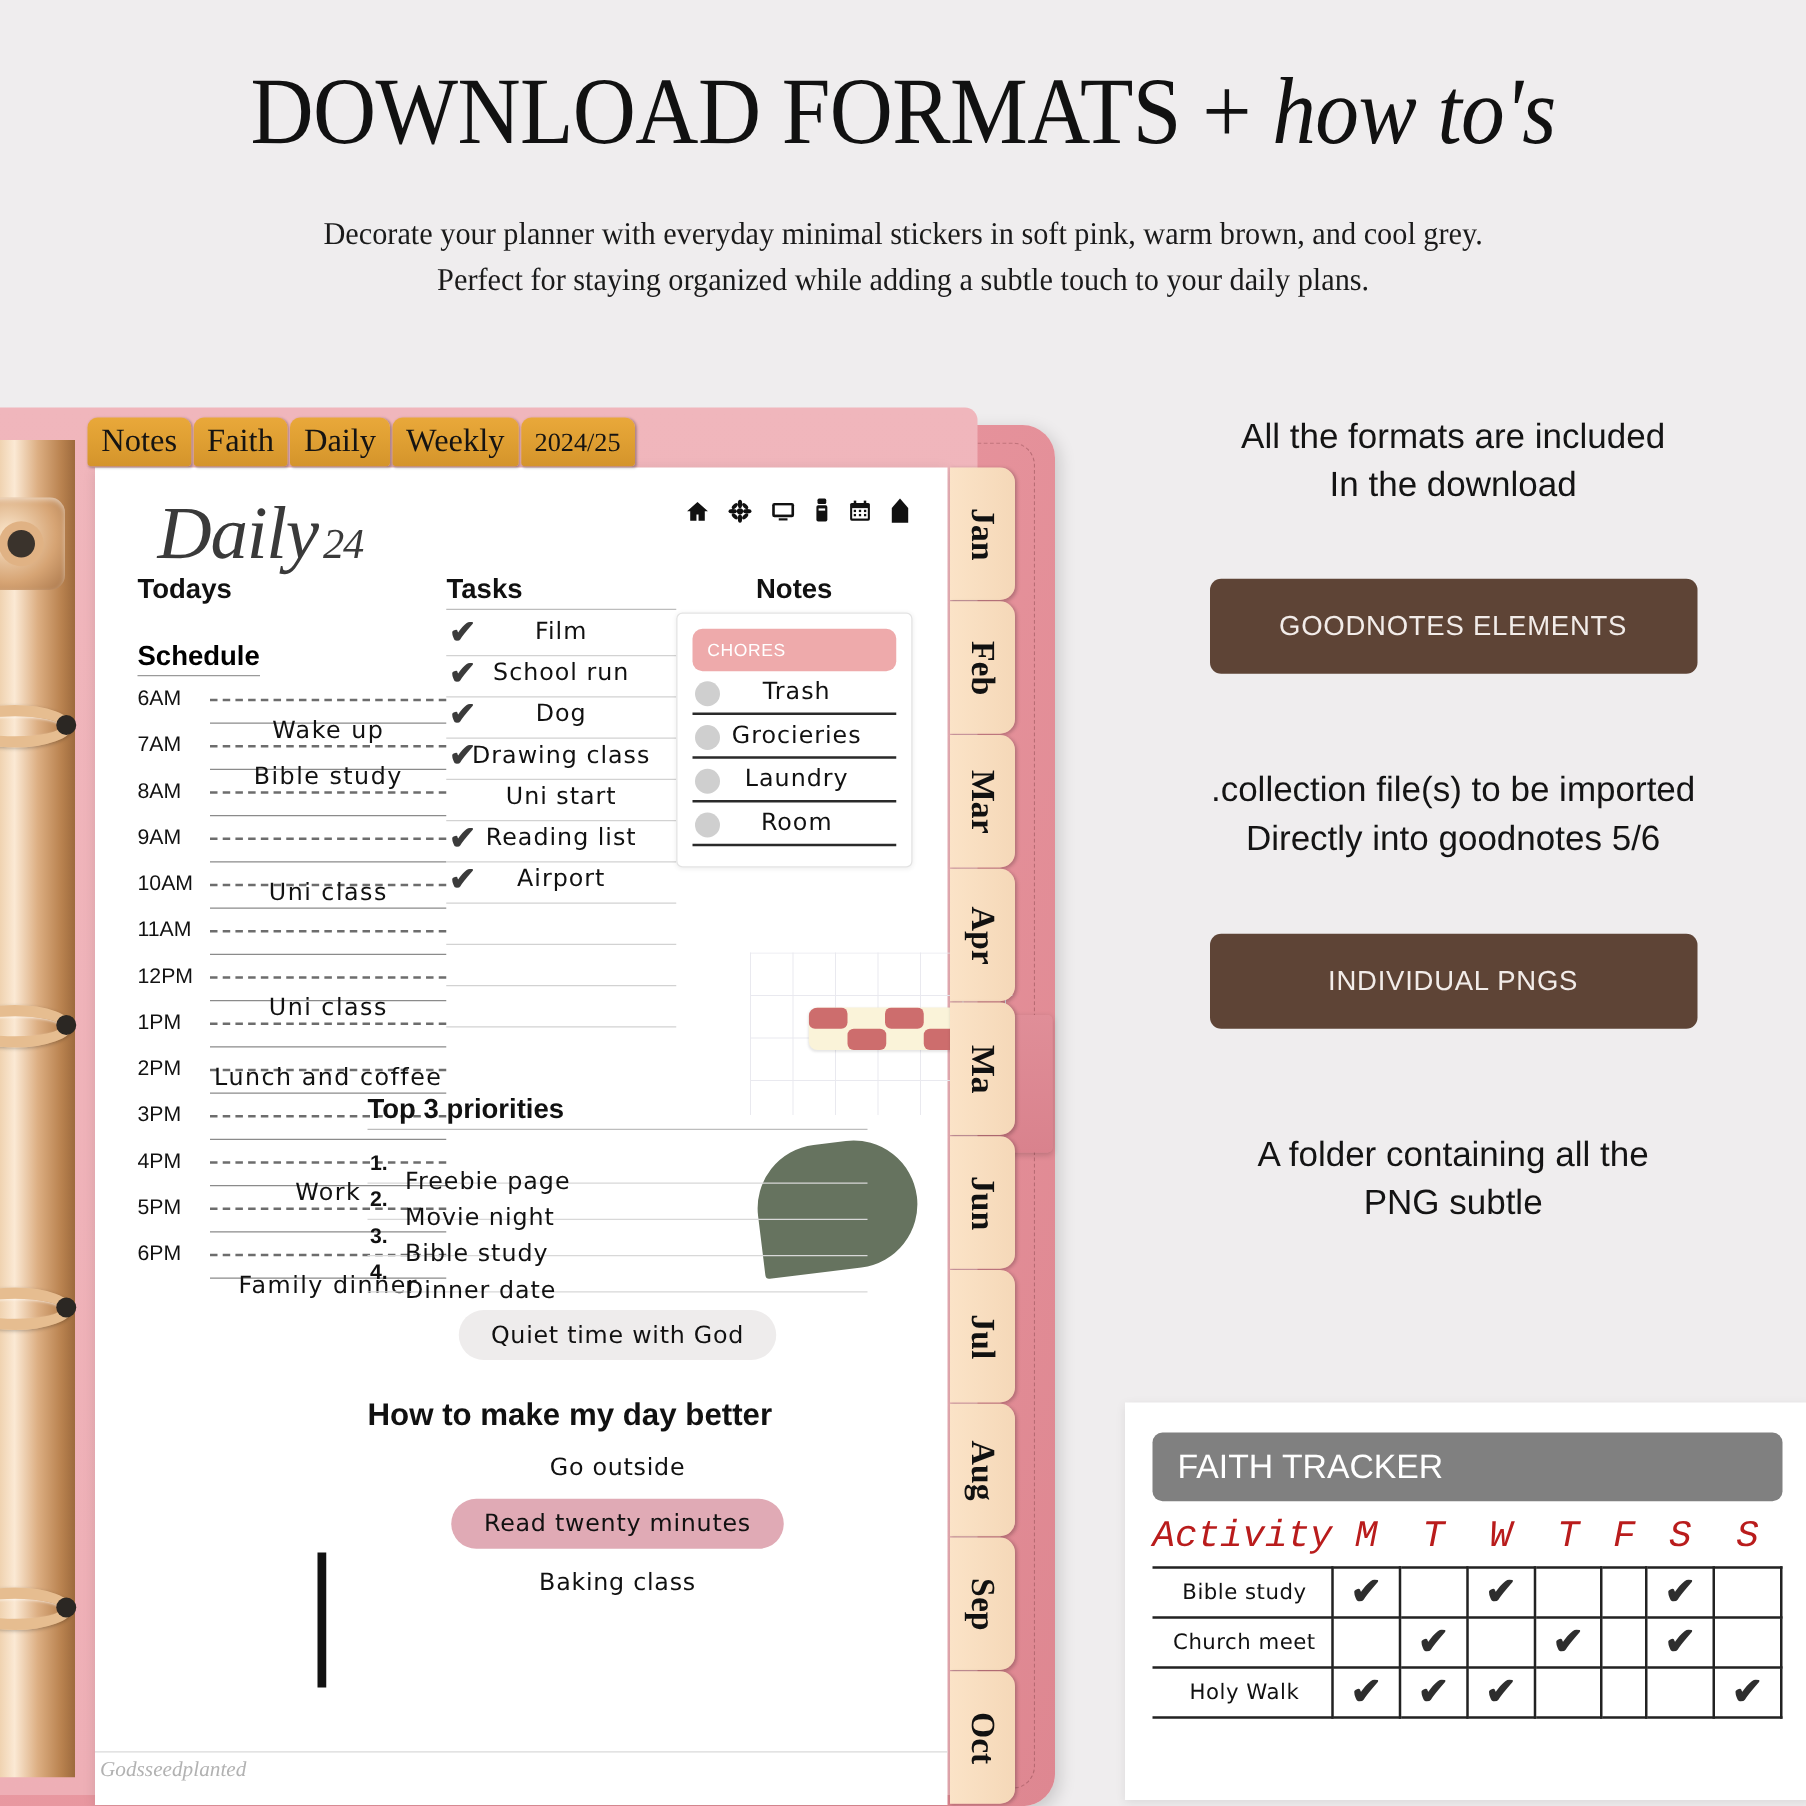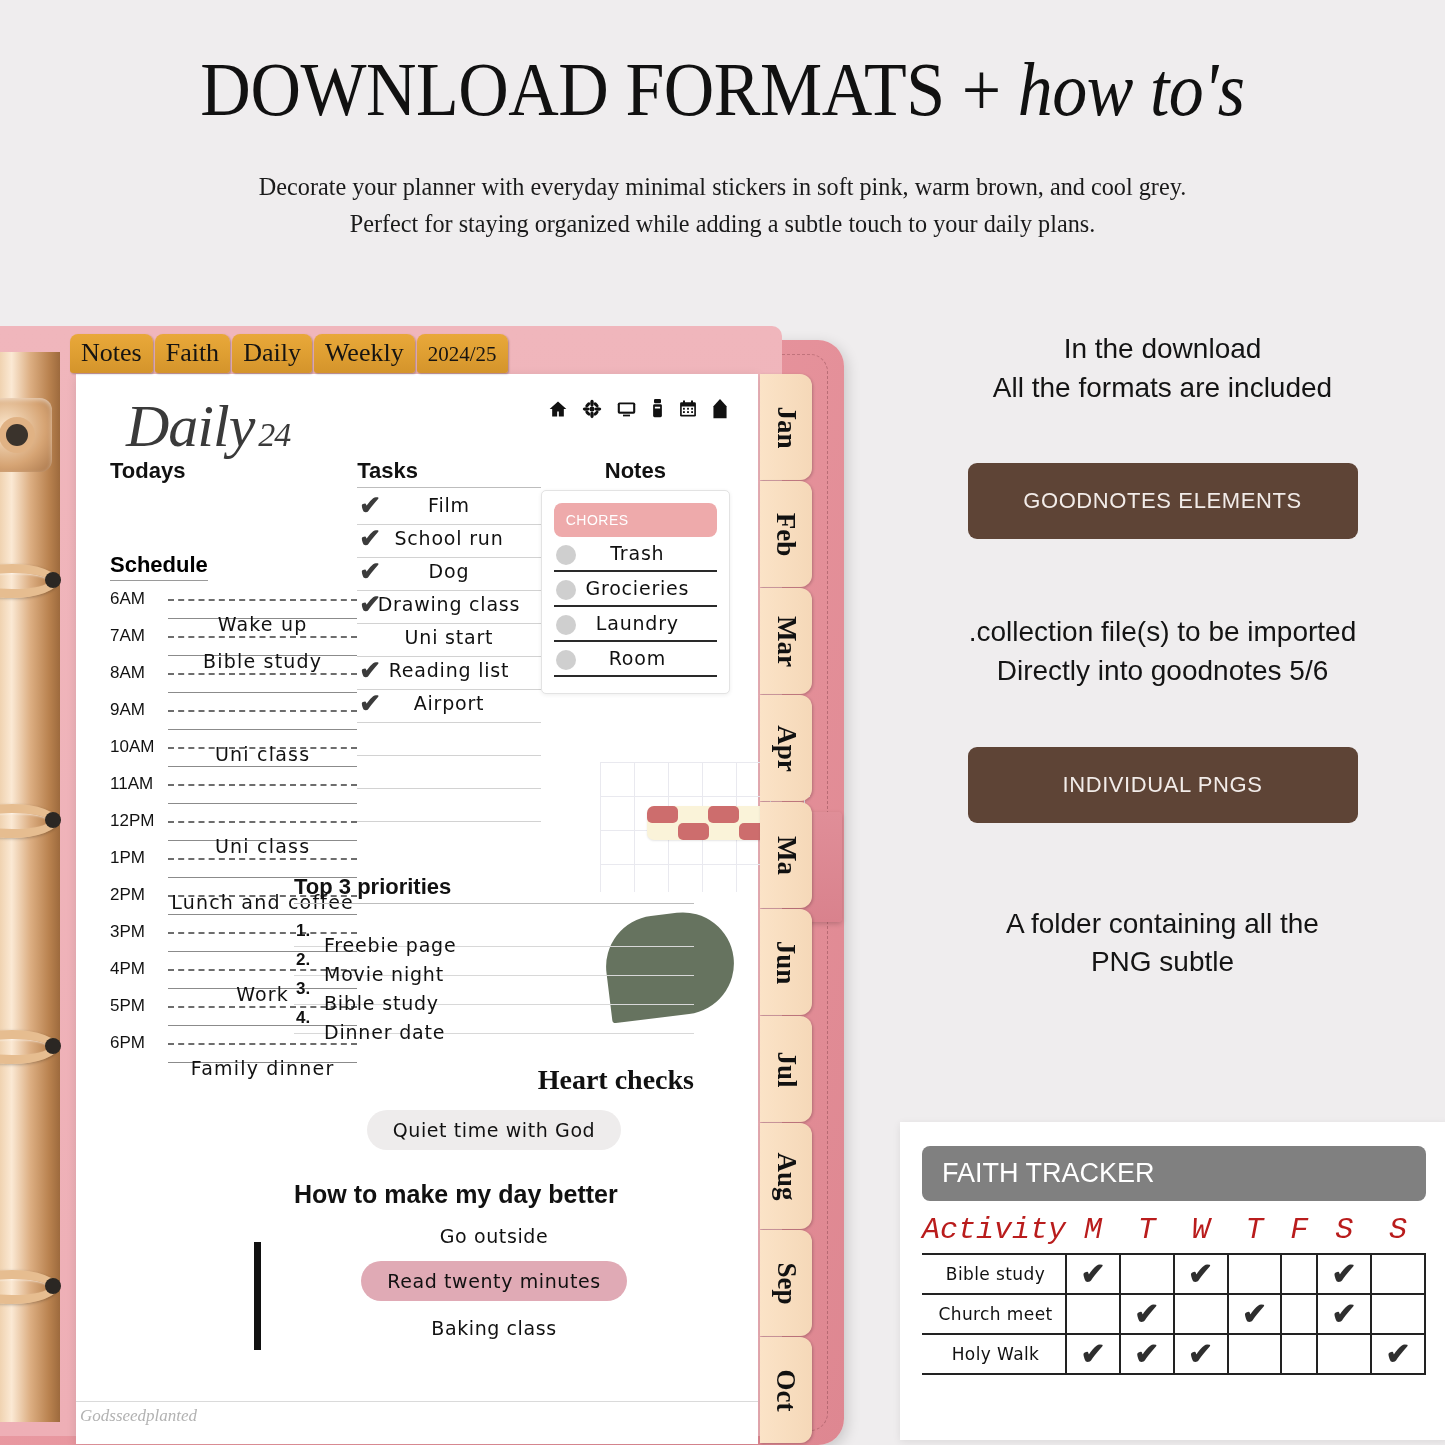--- a/index.html
+++ b/index.html
@@ -172,21 +172,21 @@
   .col-right{ width:196px; }
 
   .sec-h{
     font-size:22px; font-weight:700; color:#111;
     font-family:"Liberation Sans", sans-serif;
   }
   .sec-h.ctr{ text-align:center;}
   .rule{ height:1.4px; background:#bdbdbd; margin-top:3px;}
 
   
-  .sched{ margin-top:68px;}
+  .sched{ margin-top:28px;}
   .sched-head{ font-size:22px; font-weight:700; border-bottom:1.5px solid #9a9a9a; display:inline-block; padding-bottom:2px;}
   .sched-body{ margin-top:6px;}
   .srow{ position:relative; height:37px;}
   .stime{
     position:absolute; left:0; top:2px; font-size:17px; color:#121212;
     font-family:"Liberation Sans", sans-serif;
   }
   .sdash{
     position:absolute; left:58px; right:0; top:12px;
     border-top:2.5px dashed #6d6d6d;
@@ -585,21 +585,20 @@
                 <span class="p-num">3.</span>
                 <span class="p-txt">Bible study</span>
               </div>
               <div class="p-row">
                 <span class="p-num">4.</span>
                 <span class="p-txt">Dinner date</span>
               </div>
             </div>
         </div>
 
-        <div class="heart-h">Heart checks</div>
         <div class="pill grey">Quiet time with God</div>
 
         <div class="better-h">How to make my day better</div>
         <div class="plain">Go outside</div>
         <div class="pill pink">Read twenty minutes</div>
         <div class="plain">Baking class</div>
       </div>
 
       <div class="vbar"></div>
       <div class="footer-rule"></div>
@@ -653,22 +652,22 @@
         <i></i>
       </div>
     <div class="ring" style="top:918px">
         <i></i>
       </div>
   </div>
 </div>
 
 <div class="right">
   <div class="rt-text">
+    <div>All the formats are included</div>
     <div>In the download</div>
-    <div>All the formats are included</div>
   </div>
   <div class="btn">GOODNOTES ELEMENTS</div>
   <div class="gap1"></div>
   <div class="rt-text">
     <div>.collection file(s) to be imported</div>
     <div>Directly into goodnotes 5/6</div>
   </div>
   <div class="btn">INDIVIDUAL PNGS</div>
   <div class="gap3"></div>
   <div class="rt-text">

